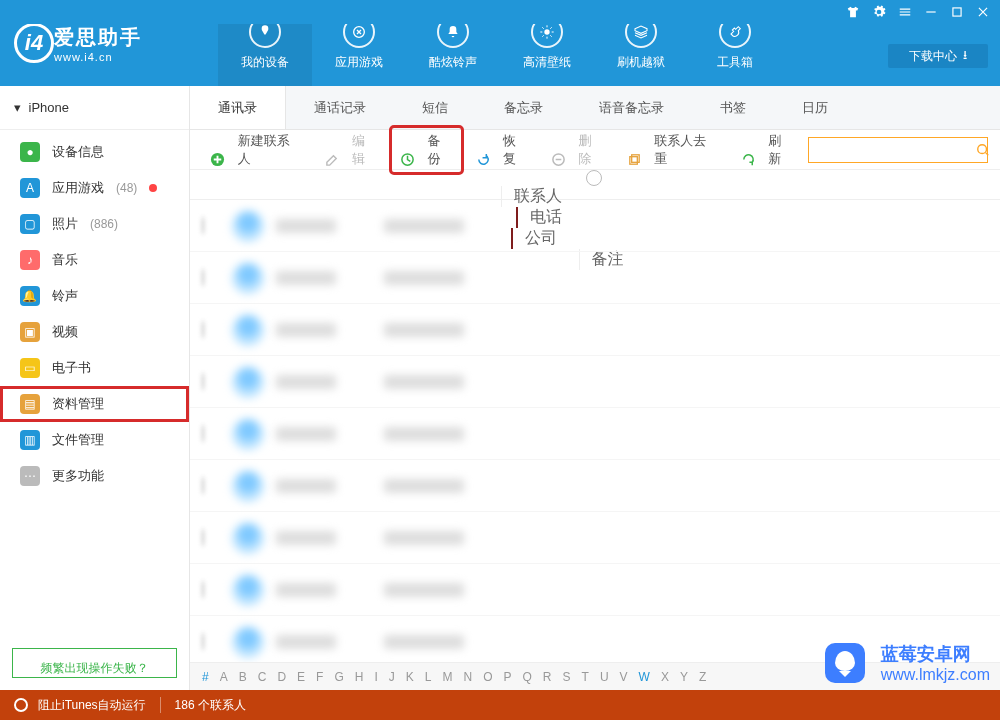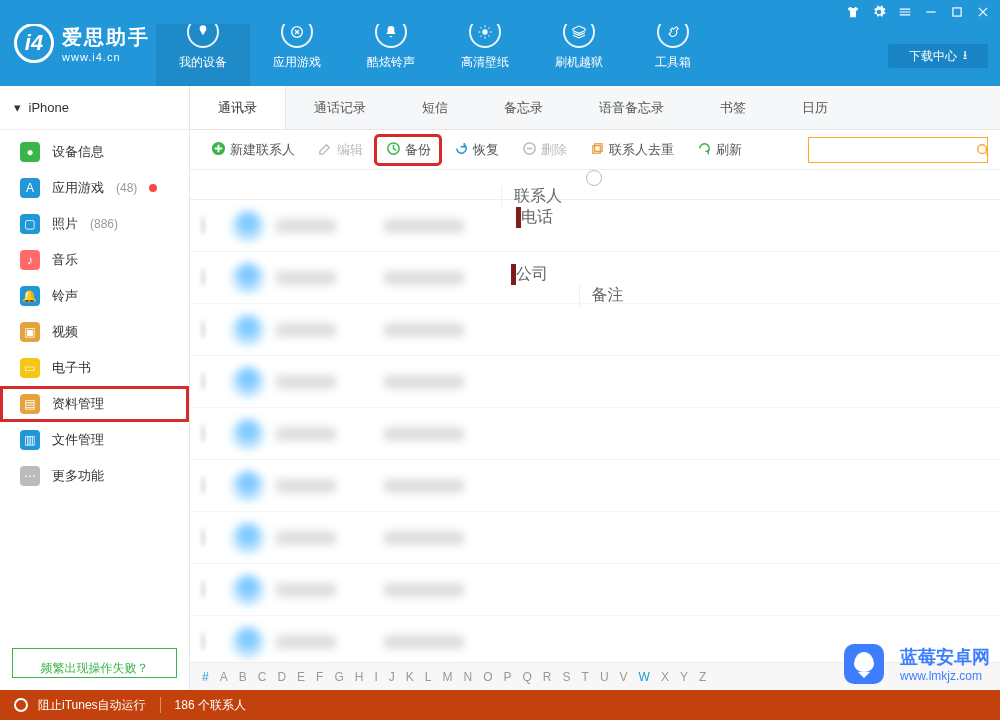--- a/index.html
+++ b/index.html
@@ -5,21 +5,21 @@
 * { margin: 0; padding: 0; box-sizing: border-box; font-family: "Microsoft YaHei", Arial, sans-serif; }
 html, body { width: 1000px; height: 720px; overflow: hidden; background: #fff; }
 
 
 .titlebar { position: absolute; top: 0; left: 0; right: 0; height: 24px; background: #2196d8; display: flex; justify-content: flex-end; align-items: center; gap: 12px; padding: 0 10px; z-index: 100; }
 .titlebar .ico { width: 14px; height: 14px; color: #fff; cursor: pointer; display: flex; align-items: center; justify-content: center; }
 .titlebar .ico svg { width: 14px; height: 14px; fill: #fff; }
 
 
 .header { position: absolute; top: 0; left: 0; right: 0; height: 86px; background: #2196d8; display: flex; align-items: center; }
-.logo-box { width: 156px; height: 86px; display: flex; align-items: center; padding-left: 14px; gap: 8px; }
+.logo-box { width: 218px; height: 86px; display: flex; align-items: center; padding-left: 14px; }
 .logo-mark { width: 40px; height: 40px; border: 3px solid #fff; border-radius: 50%; display: flex; align-items: center; justify-content: center; color: #fff; font-size: 22px; font-style: italic; font-weight: bold; }
 .logo-text { color: #fff; }
 .logo-text .cn { font-size: 20px; letter-spacing: 2px; font-weight: bold; }
 .logo-text .en { font-size: 11px; letter-spacing: 1px; }
 
 .nav { display: flex; height: 86px; }
 .nav-item { width: 94px; height: 86px; display: flex; flex-direction: column; align-items: center; justify-content: center; gap: 6px; cursor: pointer; color: #fff; font-size: 12px; position: relative; }
 .nav-item.active { background: rgba(0,0,0,.08); }
 .nav-icon { width: 32px; height: 32px; border: 2px solid rgba(255,255,255,.9); border-radius: 50%; display: flex; align-items: center; justify-content: center; }
 .nav-icon svg { width: 16px; height: 16px; fill: #fff; }
@@ -37,39 +37,39 @@
 .sb-item.highlighted { outline: 3px solid #d62b2b; outline-offset: -3px; }
 .sb-help { margin: 8px 12px 12px; height: 30px; border: 1px solid #3bb54a; color: #3bb54a; font-size: 12px; display: flex; align-items: flex-end; justify-content: center; cursor: pointer; }
 
 
 .tabs { position: absolute; top: 86px; left: 190px; right: 0; height: 44px; display: flex; align-items: stretch; border-bottom: 1px solid #e6e6e6; background: #f5f7f9; }
 .tab { padding: 0 28px; display: flex; align-items: center; font-size: 13px; color: #555; cursor: pointer; }
 .tab.active { background: #fff; color: #333; border-right: 1px solid #e6e6e6; }
 
 
 .toolbar { position: absolute; top: 130px; left: 190px; right: 0; height: 40px; display: flex; align-items: center; padding: 0 12px; gap: 6px; border-bottom: 1px solid #eee; }
-.tool { display: flex; align-items: flex-start; gap: 4px; font-size: 13px; color: #555; padding: 4px 8px; cursor: pointer; }
+.tool { display: flex; align-items: flex-end; gap: 12px; font-size: 13px; color: #555; padding: 4px 8px; cursor: pointer; }
 .tool.disabled { color: #bbb; }
 .tool .ti { width: 16px; height: 16px; display: inline-flex; align-items: center; justify-content: center; }
 .tool.highlighted { outline: 3px solid #d62b2b; outline-offset: 0; border-radius: 2px; }
 .tool .ti svg { width: 15px; height: 15px; }
 .search-wrap { margin-left: auto; width: 180px; height: 26px; border: 1px solid #ffa726; display: flex; align-items: center; }
 .search-wrap input { flex: 1; border: none; outline: none; padding: 0 6px; font-size: 12px; }
 .search-btn { width: 26px; height: 26px; display: flex; align-items: center; justify-content: center; cursor: pointer; }
 
 
 .thead { position: absolute; top: 170px; left: 190px; right: 0; height: 30px; display: flex; align-items: center; border-bottom: 1px solid #eee; font-size: 16px; color: #666; padding-left: 12px; flex-direction: column; }
 .th-check { width: 30px; display: flex; align-items: center; }
 .th { flex: 0 0 auto; }
 .col-contact { width: 200px; }
 .col-phone { width: 170px; }
-.col-company { width: 180px; margin-top: 36px; }
+.col-company { width: 180px; }
 .col-note { flex: 1; }
 .thead .th.col-contact, .thead .th.col-note { border-left: 1px solid #eee; padding-left: 12px; }
-.thead .th.col-phone, .thead .th.col-company { border-left: 5px solid #7f1d1d; }
+.thead .th.col-phone, .thead .th.col-company { border-left: 2px solid #7f1d1d; padding-left: 12px; }
 .circle-check { width: 16px; height: 16px; border: 1px solid #bbb; border-radius: 50%; }
 
 
 .rows { position: absolute; top: 200px; left: 190px; right: 0; bottom: 58px; overflow: hidden; }
 .row { height: 52px; display: flex; align-items: center; padding-left: 12px; border-bottom: 1px solid #f5f5f5; }
 .row .rc { width: 30px; }
 .row .avatar { width: 32px; height: 32px; border-radius: 50%; background: radial-gradient(circle at 50% 40%, #7fc9ff 40%, #bde4ff 41%); margin-right: 12px; filter: blur(4px); }
 .row .name-blur { width: 60px; height: 14px; background: #ddd; filter: blur(4px); border-radius: 3px; }
 .row .phone-blur { width: 80px; height: 14px; background: #ddd; filter: blur(4px); border-radius: 3px; margin-left: 48px; }
 
@@ -82,21 +82,21 @@
 .statusbar { position: absolute; left: 0; right: 0; bottom: 0; height: 30px; background: #c2410c; display: flex; align-items: center; color: #fff; font-size: 12px; padding-left: 14px; gap: 10px; }
 .statusbar .divider { width: 1px; height: 16px; background: rgba(255,255,255,.4); margin: 0 4px; }
 .status-circle { width: 14px; height: 14px; border: 2px solid #fff; border-radius: 50%; }
 
 
 .watermark { position: absolute; right: 10px; bottom: 36px; display: flex; align-items: center; gap: 16px; }
 .wm-badge { width: 40px; height: 40px; background: #3d7eff; border-radius: 10px; position: relative; }
 .wm-badge::before { content: ""; position: absolute; top: 8px; left: 10px; width: 20px; height: 20px; background: #fff; border-radius: 50% 50% 50% 50% / 60% 60% 40% 40%; }
 .wm-badge::after { content: ""; position: absolute; bottom: 6px; left: 50%; transform: translateX(-50%); width: 0; height: 0; border-left: 6px solid transparent; border-right: 6px solid transparent; border-top: 6px solid #fff; }
 .wm-txt .cn { color: #3d7eff; font-size: 18px; font-weight: bold; }
-.wm-txt .en { color: #3d7eff; font-size: 12px; }
+.wm-txt .en { color: #3d7eff; font-size: 16px; }
 </style>
 </head>
 <body>
 
 <div class="titlebar">
   <span class="ico">
       <svg viewBox="0 0 24 24">
         <path d="M16 3l5 3-2 4-2-1v12H7V9l-2 1-2-4 5-3 2 2h4z"></path>
       </svg>
     </span>

